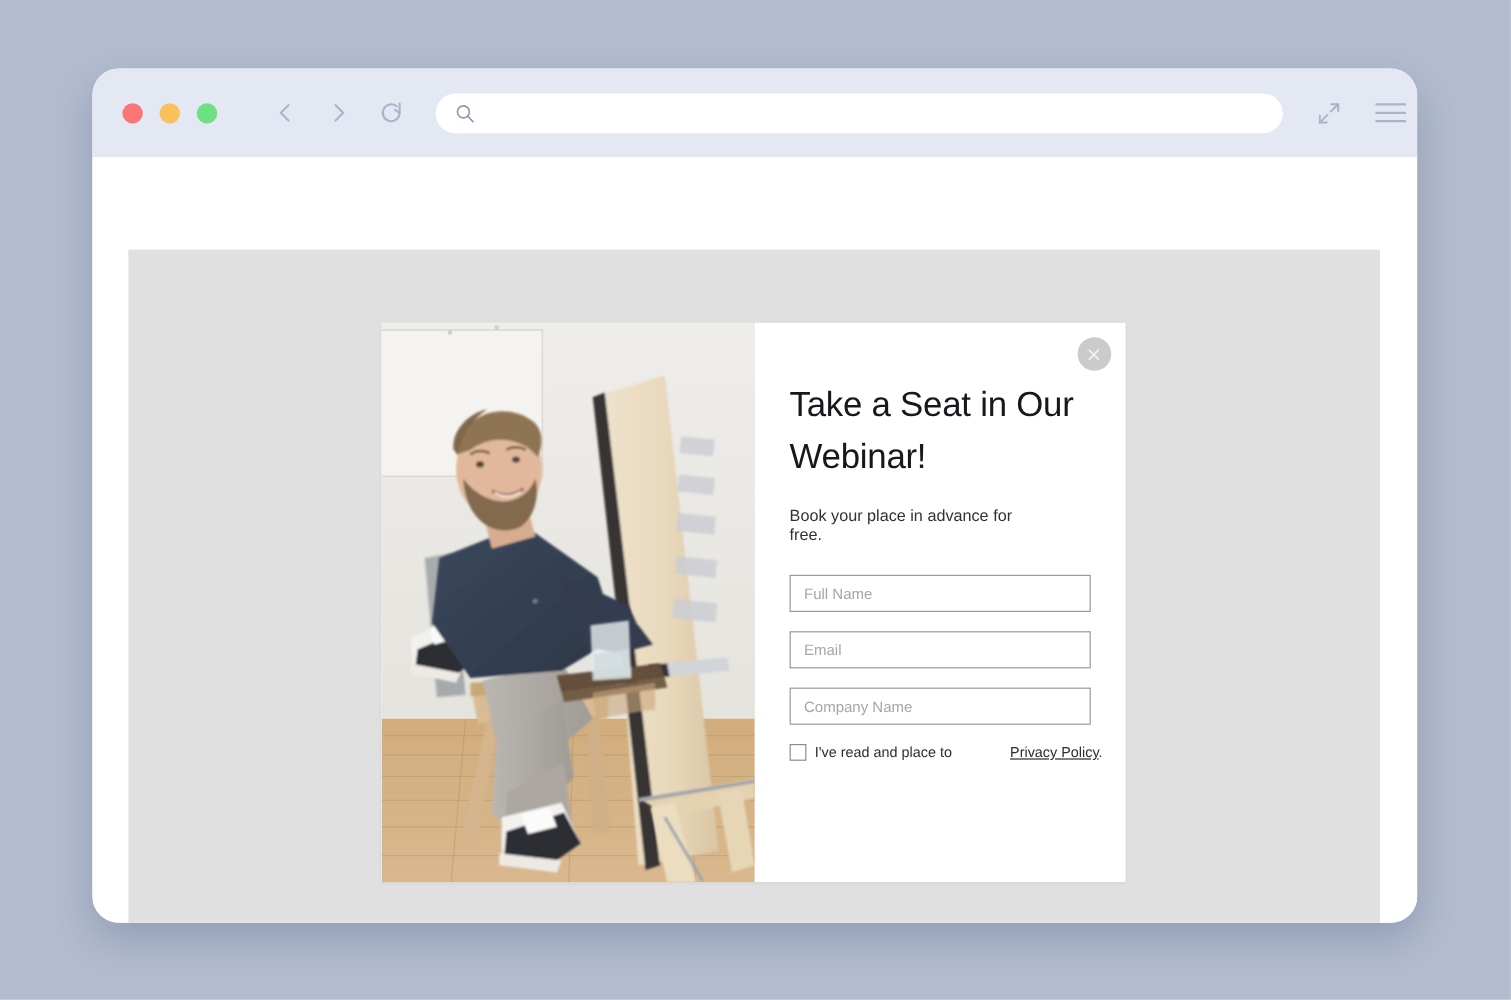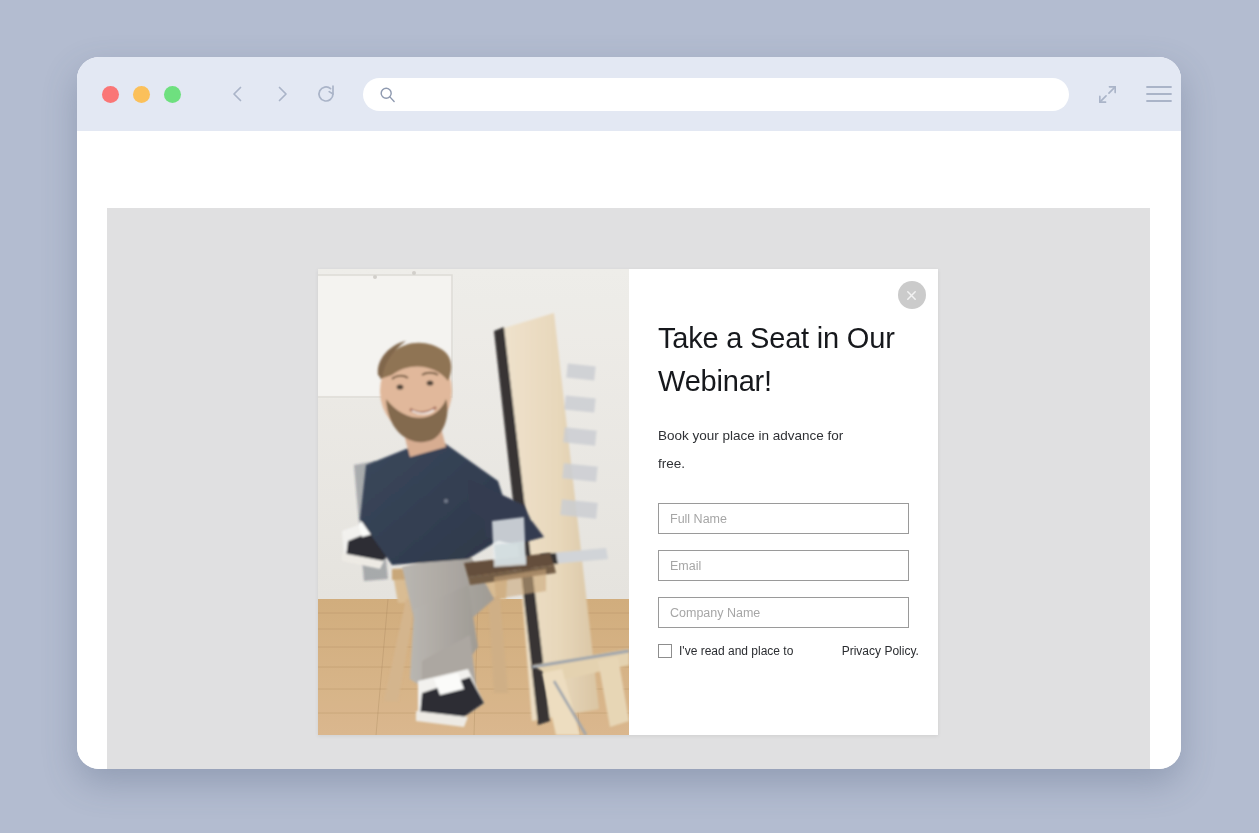--- a/index.html
+++ b/index.html
@@ -178,21 +178,21 @@
     line-height: 43px;
     font-weight: normal;
     color: #16181c;
     letter-spacing: -0.2px;
     max-width: 240px;
   }
 
   .modal-subtitle {
     margin: 19px 0 0 0;
     font-size: 13.5px;
-    line-height: 28px;
+    line-height: 16px;
     color: #2f3135;
     max-width: 190px;
   }
 
   .form-fields {
     margin-top: 25px;
   }
   .text-input {
     display: block;
     width: 251px;
@@ -244,20 +244,21 @@
     margin: 0;
     border-radius: 0;
   }
   .consent-text {
     font-size: 12px;
     color: #2b2d31;
     white-space: nowrap;
   }
   .privacy-link {
     color: #2b2d31;
+    text-decoration: underline;
     cursor: pointer;
     padding-left: 45px;
   }
 </style>
 </head>
 <body>
 
 <div class="browser-window">
 
   <div class="browser-toolbar">

